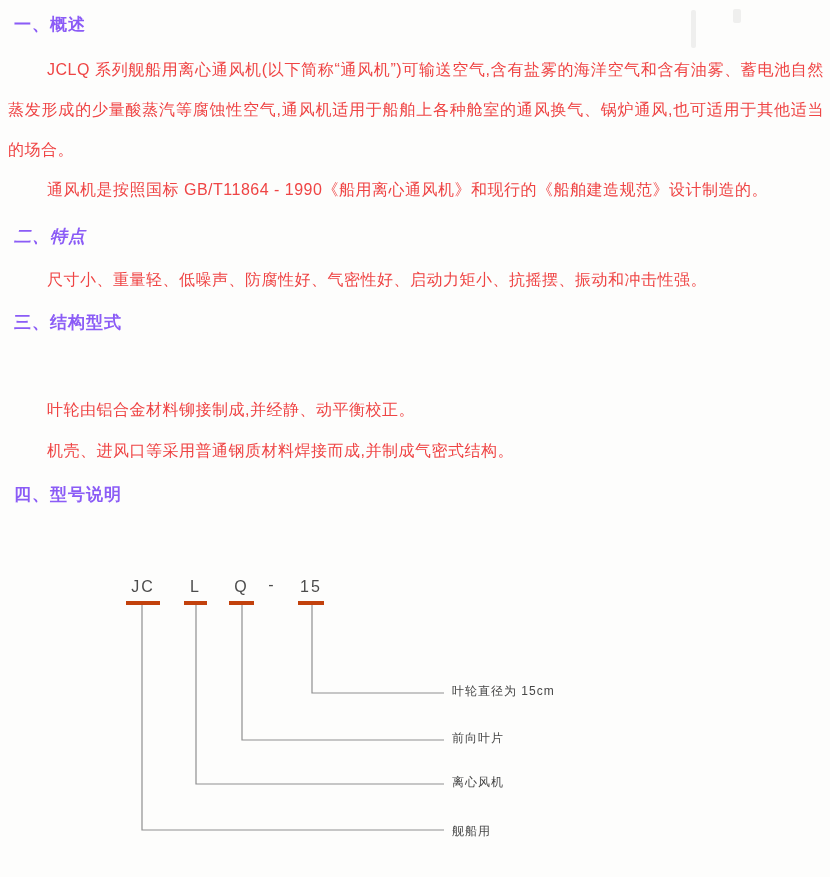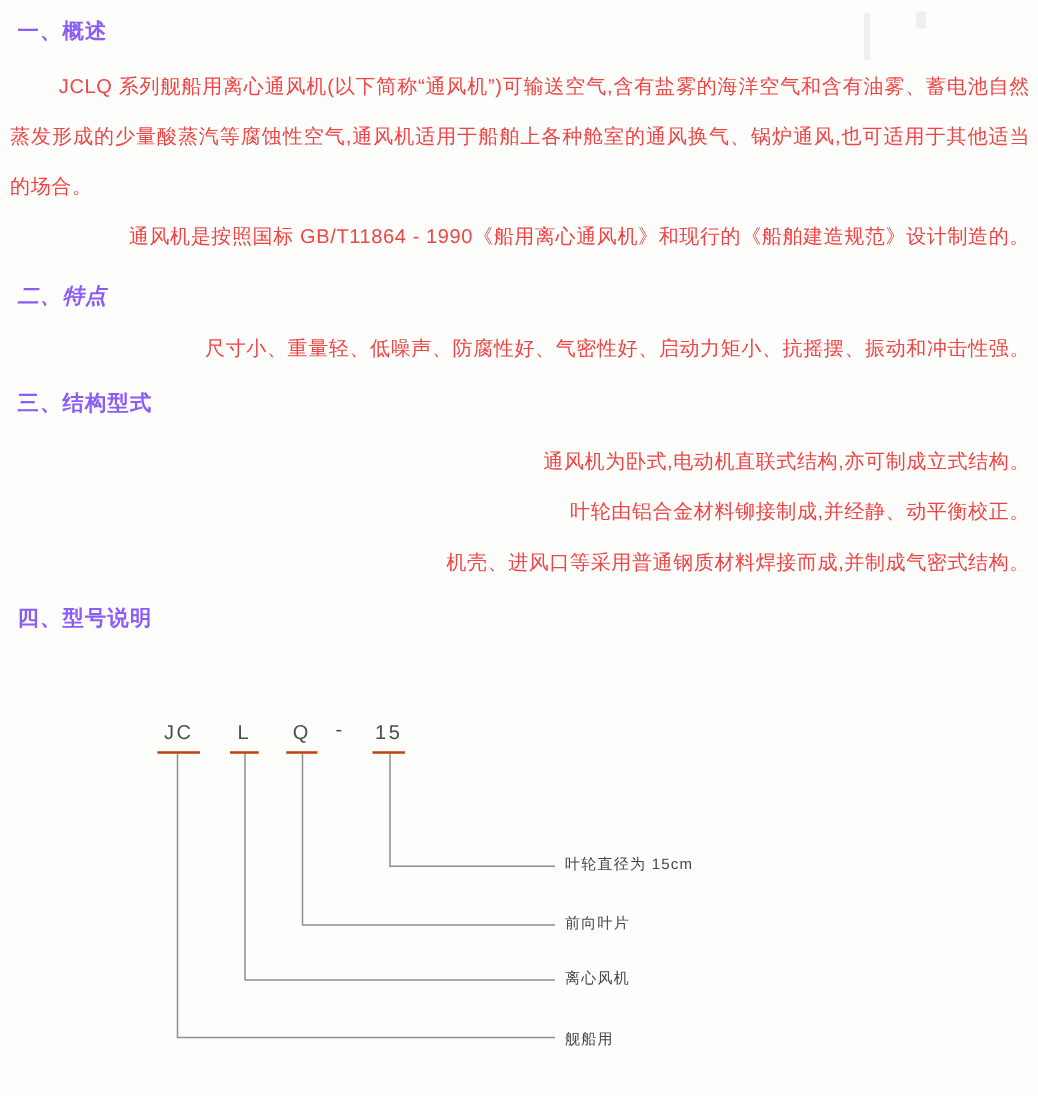--- a/index.html
+++ b/index.html
@@ -33,39 +33,39 @@
     width: 816px;
     font-size: 16px;
     line-height: 40px;
     color: #ef4444;
     text-indent: 39px;
     letter-spacing: 0.5px;
     text-align: justify;
   }
   .para.single {
     white-space: nowrap;
-    text-align: right;
+    text-align: left;
   }
   
   .diagram {
     position: absolute;
     left: 0;
     top: 560px;
     width: 830px;
     height: 310px;
   }
   .code-part {
     position: absolute;
     top: 16px;
     height: 25px;
     line-height: 22px;
     text-align: center;
     font-size: 16px;
     color: #4c4c4c;
-    border-bottom: 2px solid #c2410c;
+    border-bottom: 4px solid #c2410c;
     letter-spacing: 2px;
   }
   .code-dash {
     position: absolute;
     top: 14px;
     height: 25px;
     line-height: 22px;
     text-align: center;
     font-size: 16px;
     color: #4c4c4c;
@@ -101,21 +101,20 @@
   <div class="artifact" style="left:733px; top:9px; width:8px; height:14px;"></div>
 
   <div class="heading" style="top:13px;">一、概述</div>
   <div class="para" style="top:50px;">JCLQ 系列舰船用离心通风机(以下简称“通风机”)可输送空气,含有盐雾的海洋空气和含有油雾、蓄电池自然蒸发形成的少量酸蒸汽等腐蚀性空气,通风机适用于船舶上各种舱室的通风换气、锅炉通风,也可适用于其他适当的场合。</div>
   <div class="para single" style="top:170px;">通风机是按照国标 GB/T11864 - 1990《船用离心通风机》和现行的《船舶建造规范》设计制造的。</div>
 
   <div class="heading" style="top:225px;font-style:italic;">二、特点</div>
   <div class="para single" style="top:260px;">尺寸小、重量轻、低噪声、防腐性好、气密性好、启动力矩小、抗摇摆、振动和冲击性强。</div>
 
   <div class="heading" style="top:311px;">三、结构型式</div>
-  <div class="para single" style="top:350px;">通风机为卧式,电动机直联式结构,亦可制成立式结构。</div>
   <div class="para single" style="top:390px;">叶轮由铝合金材料铆接制成,并经静、动平衡校正。</div>
   <div class="para single" style="top:431px;">机壳、进风口等采用普通钢质材料焊接而成,并制成气密式结构。</div>
 
   <div class="heading" style="top:483px;">四、型号说明</div>
 
   <div class="diagram">
 
     <svg class="connector-svg" width="830" height="310" viewBox="0 0 830 310">
       <path d="M 312 42 L 312 133 L 444 133" fill="none" stroke="#8f8f8f" stroke-width="1.2"></path>
       <path d="M 242 42 L 242 180 L 444 180" fill="none" stroke="#8f8f8f" stroke-width="1.2"></path>

